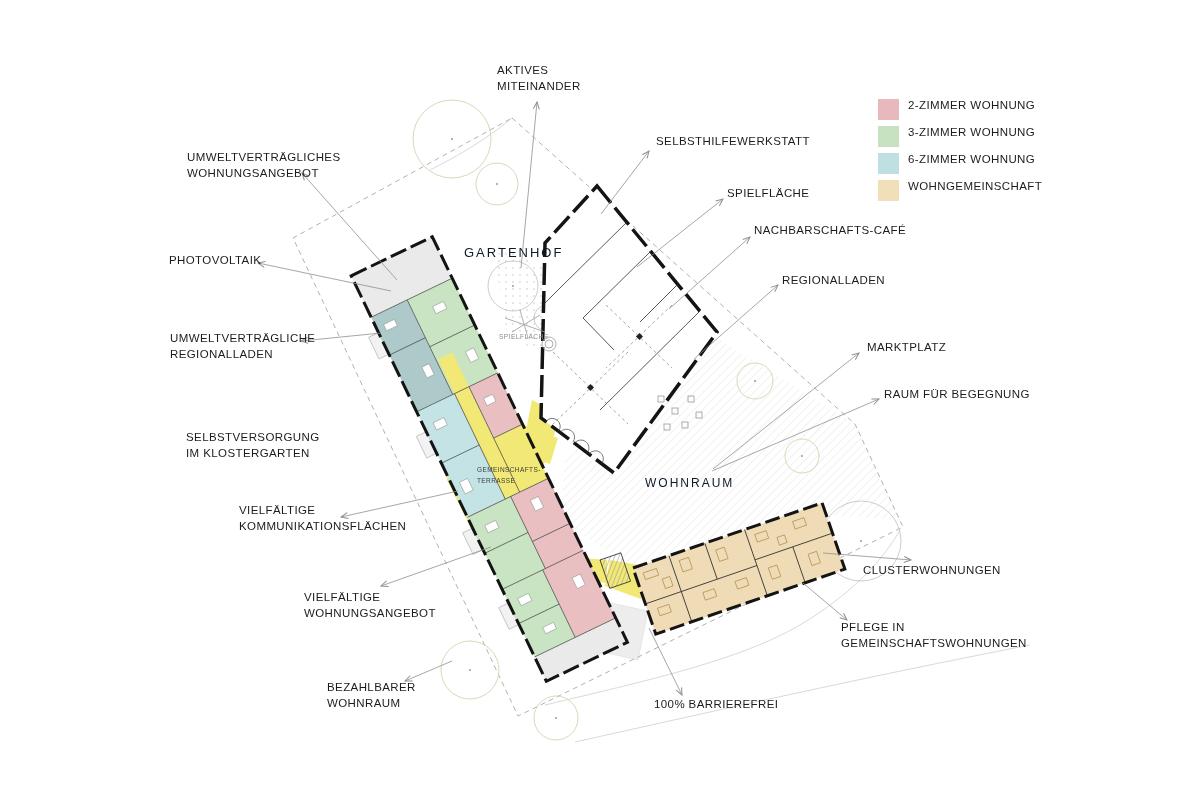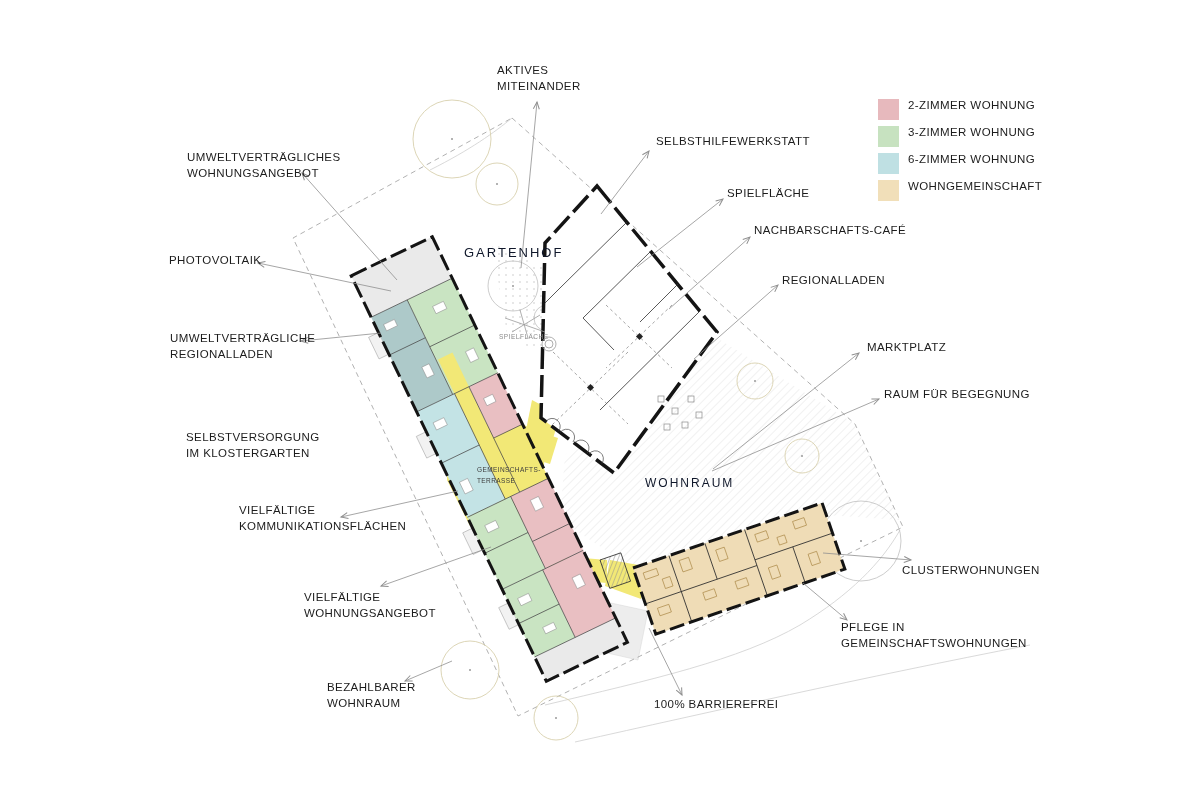--- a/index.html
+++ b/index.html
@@ -302,21 +302,21 @@
 </div>
 <div class="ann" style="left:304px;top:589px">
   <div>VIELFÄLTIGE</div>
   <div>WOHNUNGSANGEBOT</div>
 </div>
 <div class="ann" style="left:327px;top:679px">
   <div>BEZAHLBARER</div>
   <div>WOHNRAUM</div>
 </div>
 <div class="ann" style="left:654px;top:696px">100% BARRIEREFREI</div>
-<div class="ann" style="left:902px;top:562px">CLUSTERWOHNUNGEN</div>
+<div class="ann" style="left:863px;top:562px">CLUSTERWOHNUNGEN</div>
 <div class="ann" style="left:841px;top:619px">
   <div>PFLEGE IN</div>
   <div>GEMEINSCHAFTSWOHNUNGEN</div>
 </div>
 
 <div class="plan-label" style="left:464px;top:245px;font-size:13px;letter-spacing:2px">GARTENHOF</div>
 <div class="plan-label" style="left:499px;top:333px;font-size:6.5px;letter-spacing:.5px;color:#8c8c8c">SPIELFLÄCHE</div>
 <div class="plan-label" style="left:477px;top:464px;font-size:6.5px;letter-spacing:.4px;line-height:11px;color:#3c3c3c">
   <div>GEMEINSCHAFTS-</div>
   <div>TERRASSE</div>

